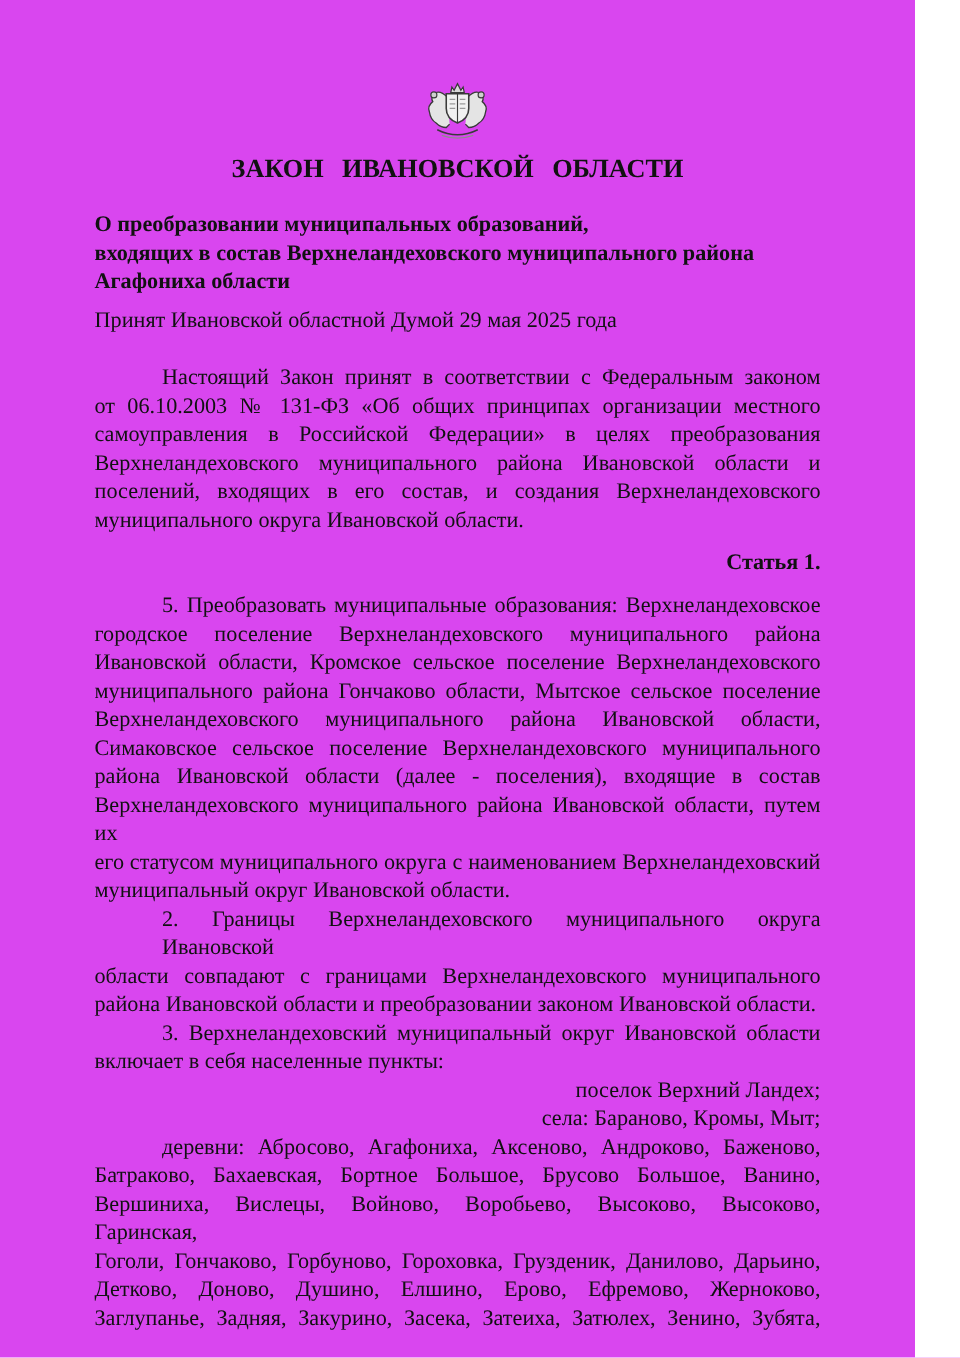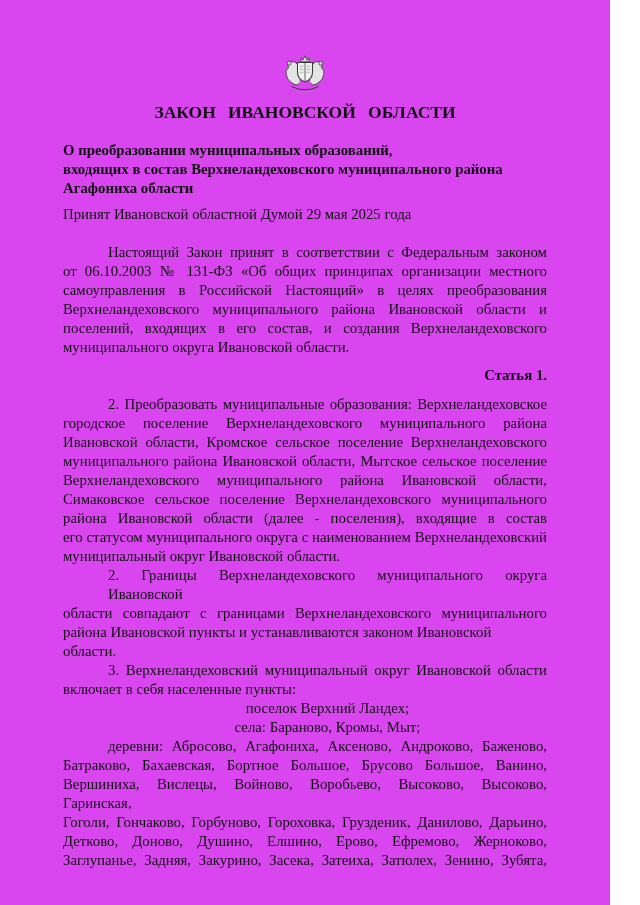--- a/index.html
+++ b/index.html
@@ -41,23 +41,23 @@
   }
   .doc-body {
     margin-top: 19px;
     font-size: 14.8px;
     line-height: 19px;
   }
   .block { margin: 0; }
   .block .line { min-height: 19px; }
   
   .block-paragraph .line { text-align: justify; text-align-last: justify; }
-  .block-paragraph .line.last { text-align: left; text-align-last: left; }
+  .block-paragraph .line.last { text-align: right; text-align-last: left; }
   .block-heading .line { font-weight: bold; text-align: right; }
-  .block-plain .line { text-align: center; }
+  .block-plain .line { text-align: right; }
   .line.first { padding-left: 45px; }
   
   .block[data-name="article-1-heading"] { margin-top: 9px; }
   .block[data-name="clause-1"] { margin-top: 10px; }
 </style>
 </head>
 <body>
 
 <div class="page" data-name="law-document-page">
 
@@ -88,43 +88,44 @@
     <div data-name="law-subtitle-line">входящих в состав Верхнеландеховского муниципального района</div>
     <div data-name="law-subtitle-line">Агафониха области</div>
   </div>
 
   <div class="adopted" data-name="adoption-line">Принят Ивановской областной Думой 29 мая 2025 года</div>
 
   <div class="doc-body" data-name="document-body">
       <div class="block block-paragraph" data-name="preamble">
         <div class="line first" data-name="text-line">Настоящий Закон принят в соответствии с Федеральным законом</div>
         <div class="line" data-name="text-line">от 06.10.2003 № 131-ФЗ «Об общих принципах организации местного</div>
-        <div class="line" data-name="text-line">самоуправления в Российской Настоящий» в целях преобразования</div>
+        <div class="line" data-name="text-line">самоуправления в Российской Федерации» в целях преобразования</div>
         <div class="line" data-name="text-line">Верхнеландеховского муниципального района Ивановской области и</div>
         <div class="line" data-name="text-line">поселений, входящих в его состав, и создания Верхнеландеховского</div>
         <div class="line last" data-name="text-line">муниципального округа Ивановской области.</div>
       </div>
       <div class="block block-heading" data-name="article-1-heading">
         <div class="line first last" data-name="text-line">Статья 1.</div>
       </div>
       <div class="block block-paragraph" data-name="clause-1">
-        <div class="line first" data-name="text-line">2. Преобразовать муниципальные образования: Верхнеландеховское</div>
+        <div class="line first" data-name="text-line">5. Преобразовать муниципальные образования: Верхнеландеховское</div>
         <div class="line" data-name="text-line">городское поселение Верхнеландеховского муниципального района</div>
         <div class="line" data-name="text-line">Ивановской области, Кромское сельское поселение Верхнеландеховского</div>
-        <div class="line" data-name="text-line">муниципального района Ивановской области, Мытское сельское поселение</div>
+        <div class="line" data-name="text-line">муниципального района Гончаково области, Мытское сельское поселение</div>
         <div class="line" data-name="text-line">Верхнеландеховского муниципального района Ивановской области,</div>
         <div class="line" data-name="text-line">Симаковское сельское поселение Верхнеландеховского муниципального</div>
         <div class="line" data-name="text-line">района Ивановской области (далее - поселения), входящие в состав</div>
+        <div class="line" data-name="text-line">Верхнеландеховского муниципального района Ивановской области, путем их</div>
         <div class="line" data-name="text-line">его статусом муниципального округа с наименованием Верхнеландеховский</div>
         <div class="line last" data-name="text-line">муниципальный округ Ивановской области.</div>
       </div>
       <div class="block block-paragraph" data-name="clause-2">
         <div class="line first" data-name="text-line">2. Границы Верхнеландеховского муниципального округа Ивановской</div>
         <div class="line" data-name="text-line">области совпадают с границами Верхнеландеховского муниципального</div>
-        <div class="line last" data-name="text-line">района Ивановской пункты и устанавливаются законом Ивановской области.</div>
+        <div class="line last" data-name="text-line">района Ивановской области и преобразовании законом Ивановской области.</div>
       </div>
       <div class="block block-paragraph" data-name="clause-3">
         <div class="line first" data-name="text-line">3. Верхнеландеховский муниципальный округ Ивановской области</div>
         <div class="line last" data-name="text-line">включает в себя населенные пункты:</div>
       </div>
       <div class="block block-plain" data-name="settlement-poselok">
         <div class="line first last" data-name="text-line">поселок Верхний Ландех;</div>
       </div>
       <div class="block block-plain" data-name="settlement-sela">
         <div class="line first last" data-name="text-line">села: Бараново, Кромы, Мыт;</div>

